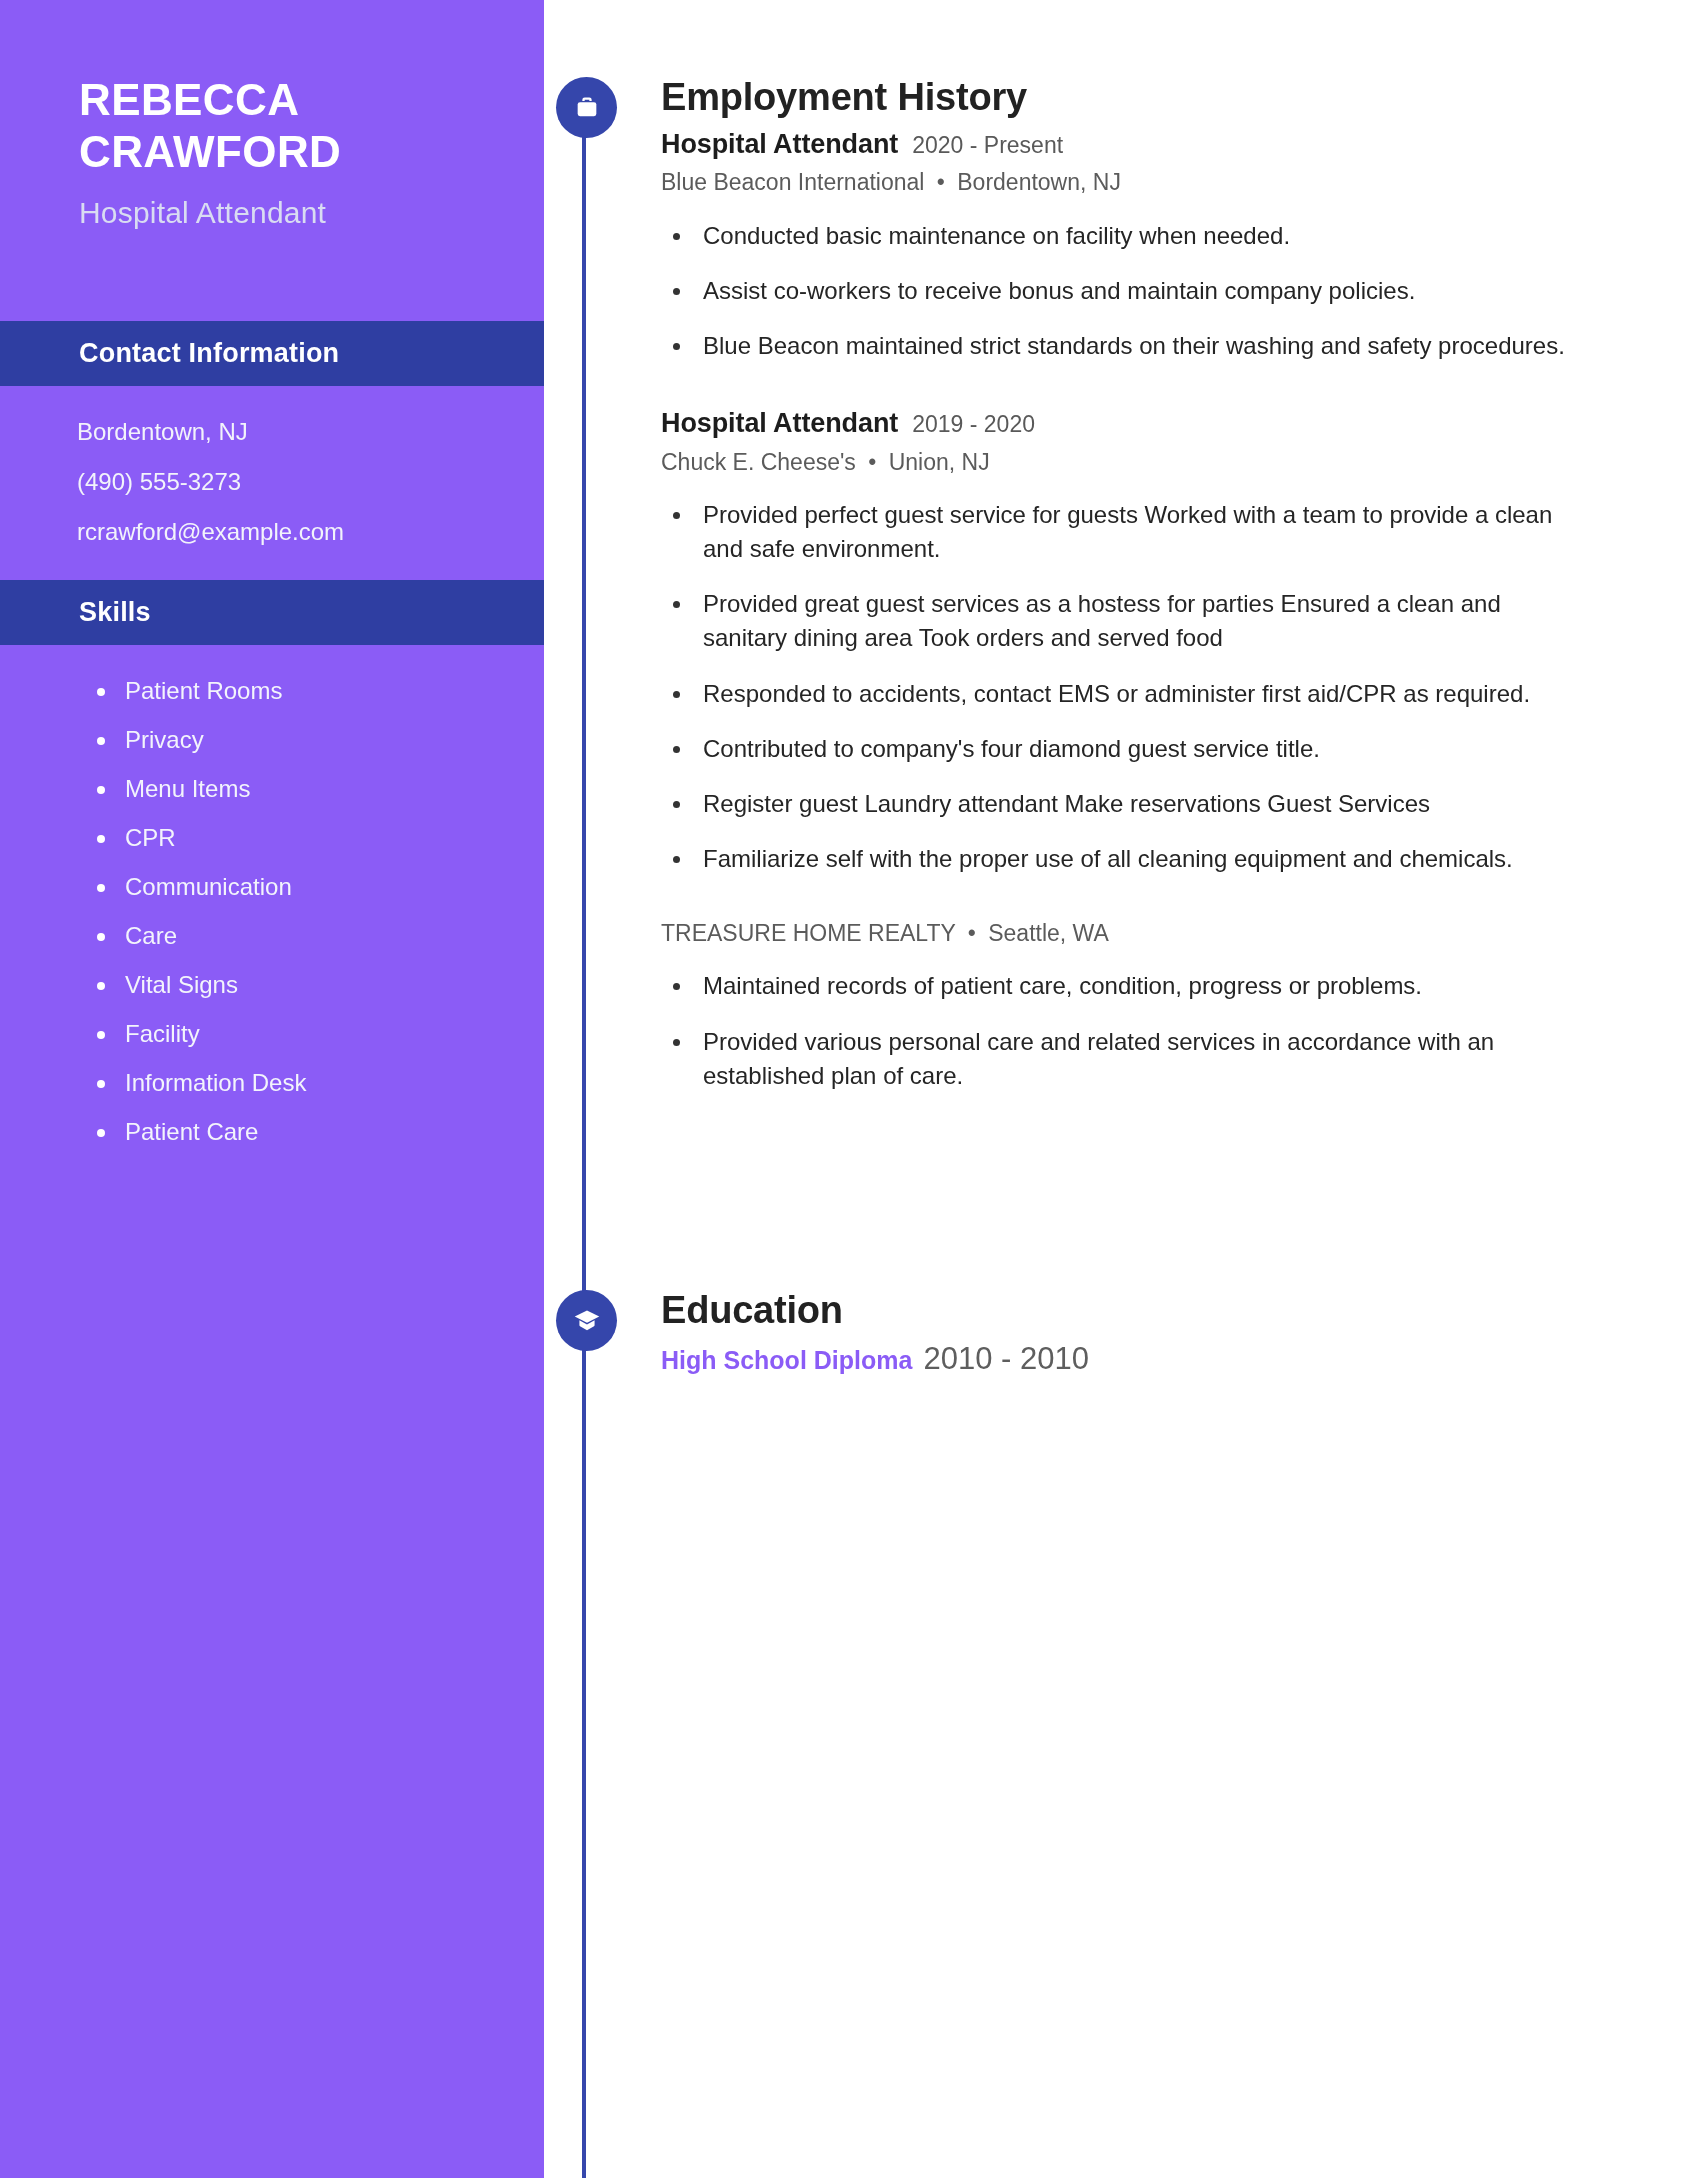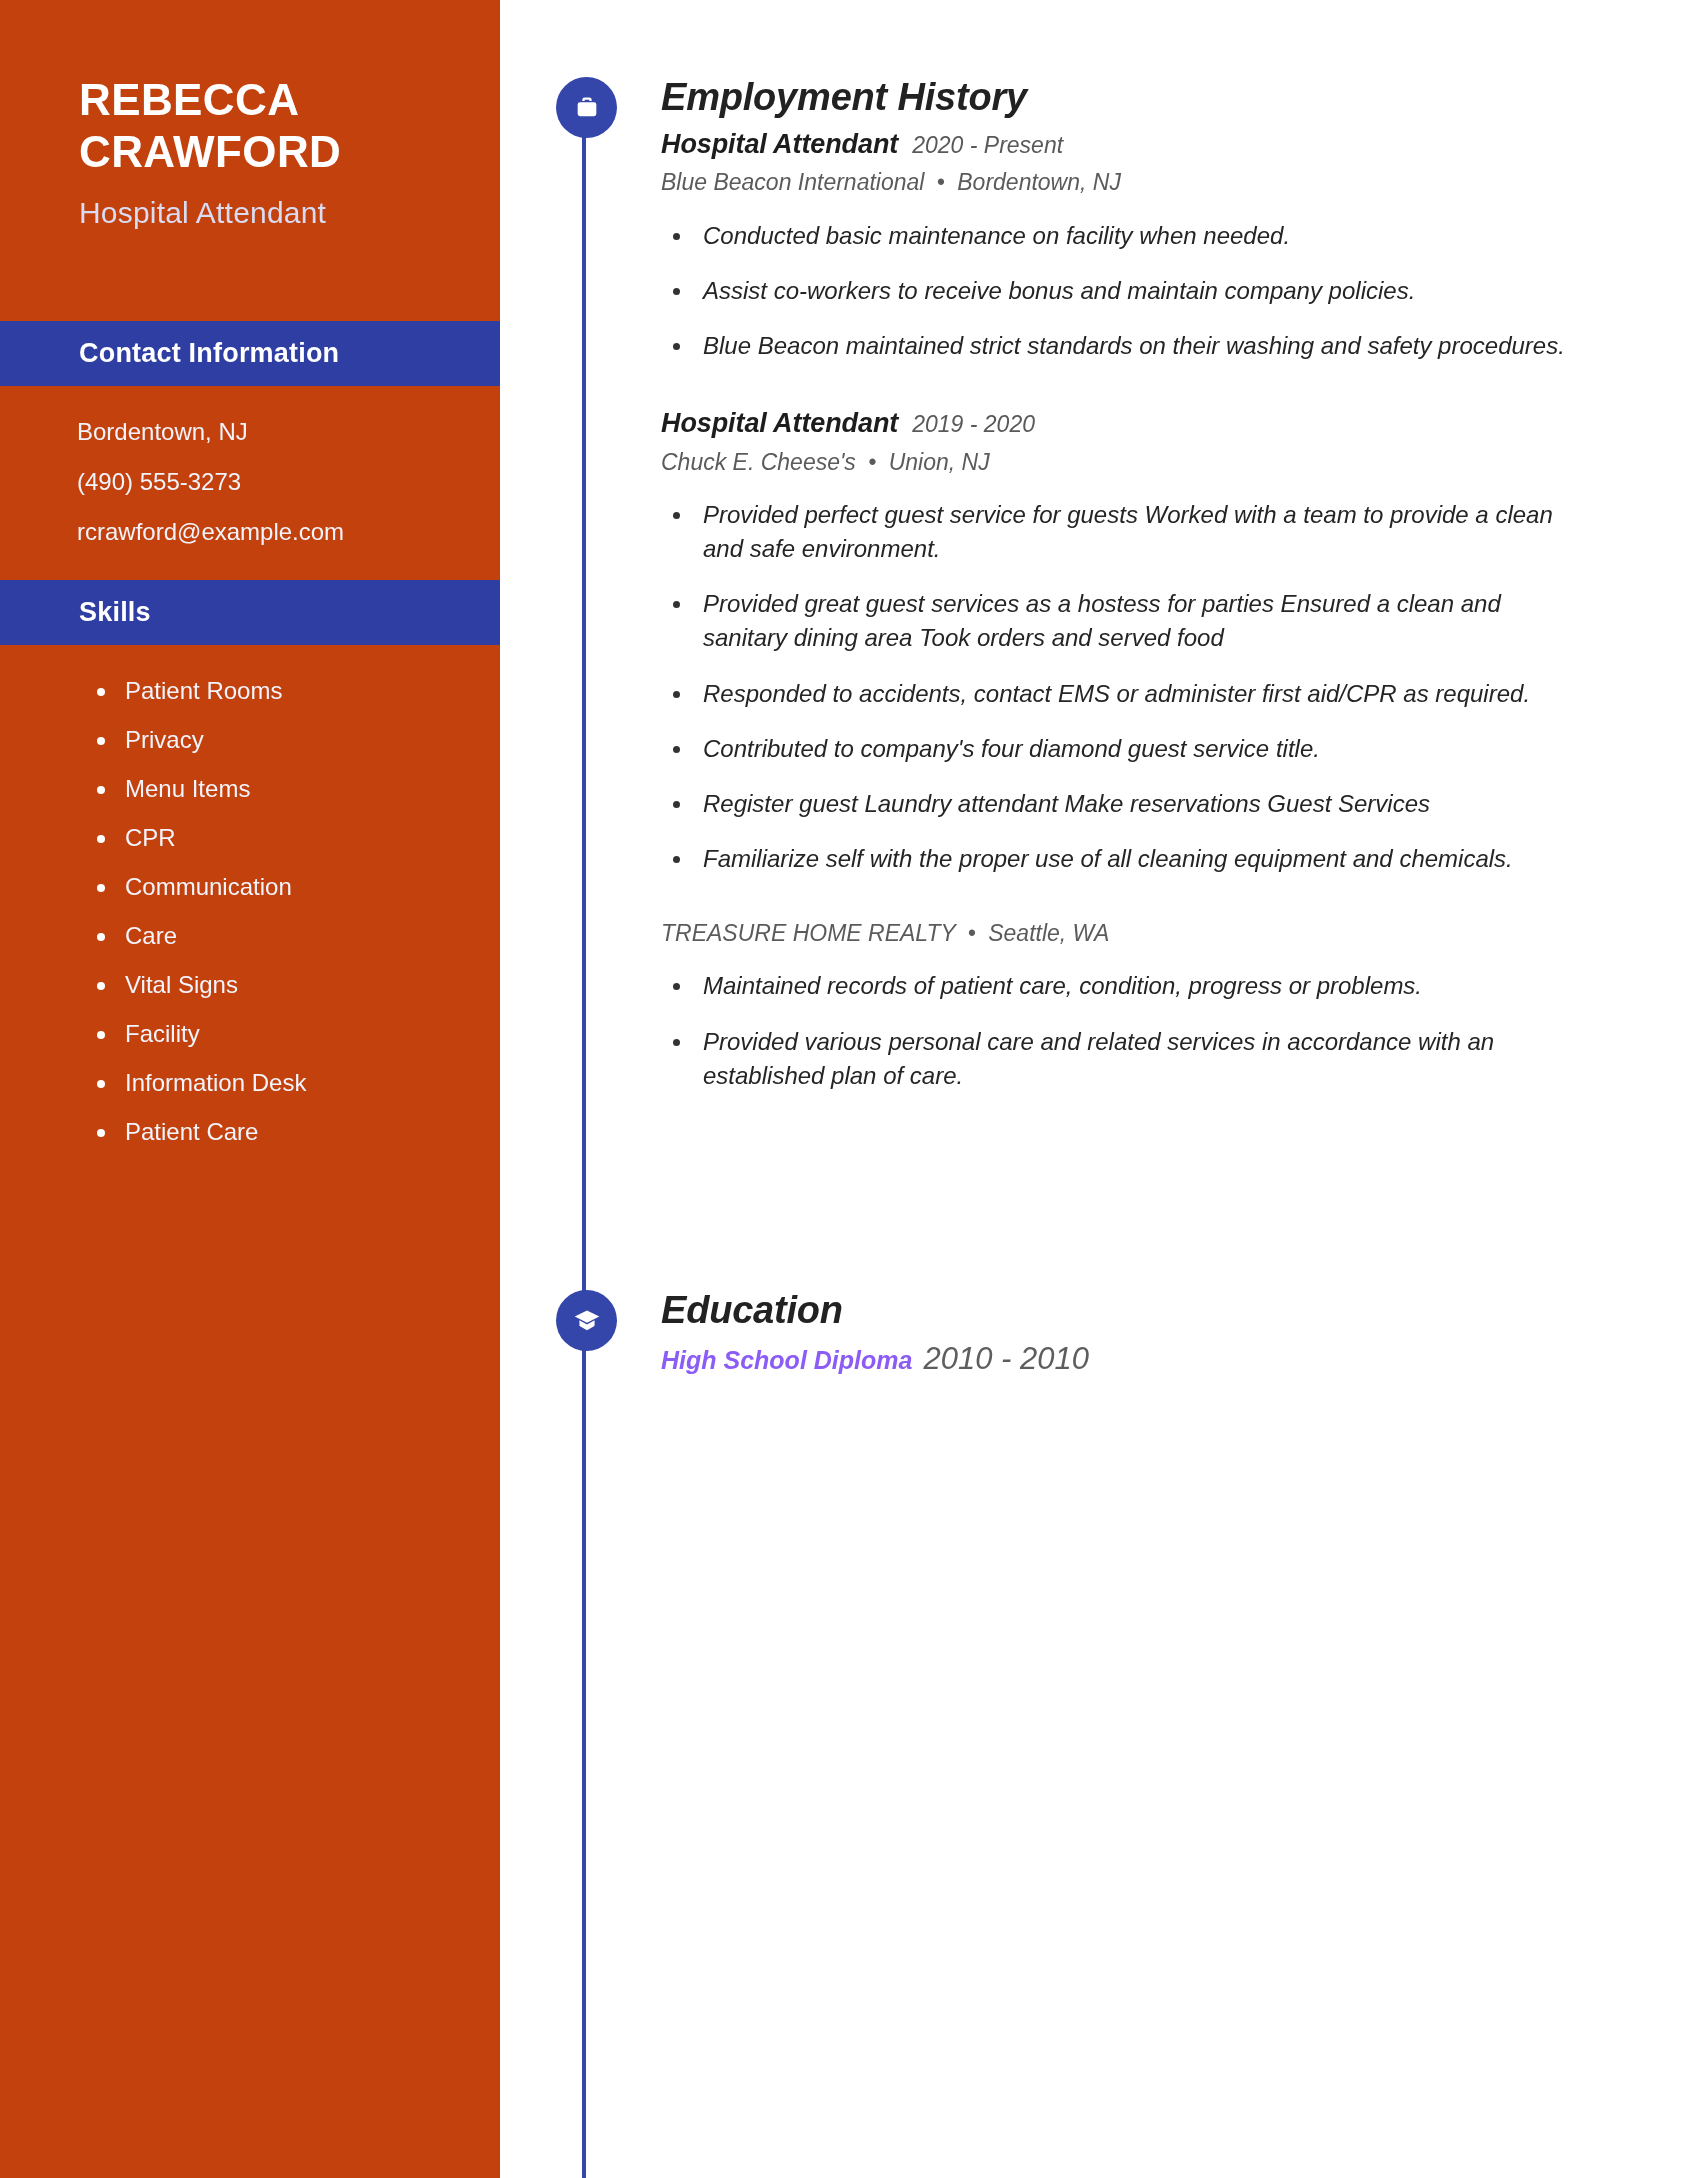--- a/index.html
+++ b/index.html
@@ -16,23 +16,23 @@
     width: 1683px;
     height: 2178px;
     background: #ffffff;
     overflow: hidden;
   }
 
   
   .sidebar {
     position: absolute;
     left: 0; top: 0;
-    width: 500px;
+    width: 544px;
     height: 2178px;
-    background: #c2410c;
+    background: #8b5cf6;
     color: #ffffff;
   }
 
   .name-block { padding: 74px 0 0 79px; }
 
   .name {
     font-size: 44px;
     font-weight: bold;
     line-height: 1.18;
     letter-spacing: 0.4px;
@@ -107,21 +107,20 @@
     height: 2087px;
     background: #3647ac;
   }
 
   
   .main {
     position: absolute;
     left: 500px; top: 0;
     width: 1183px;
     height: 2178px;
-    font-style: italic;
   }
 
   .section {
     position: absolute;
     left: 0;
     width: 1183px;
   }
   .section-employment { top: 77px; }
   .section-education  { top: 1290px; }
 

